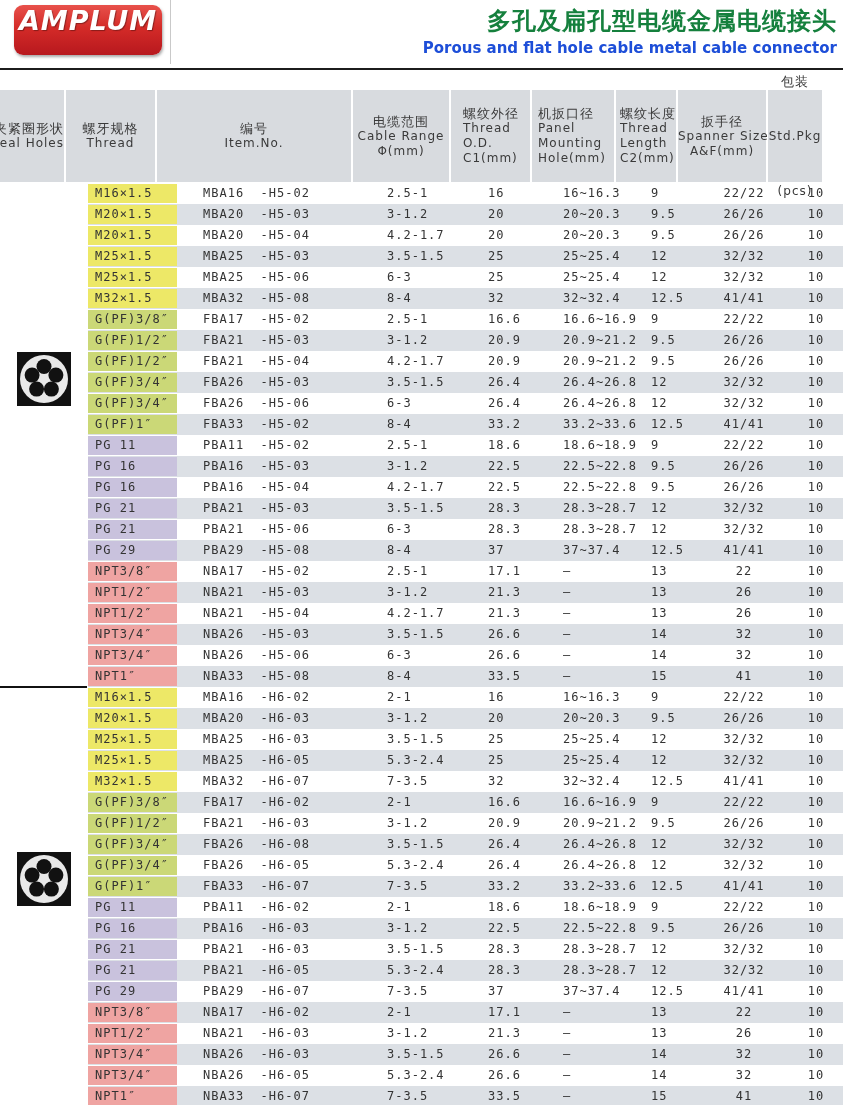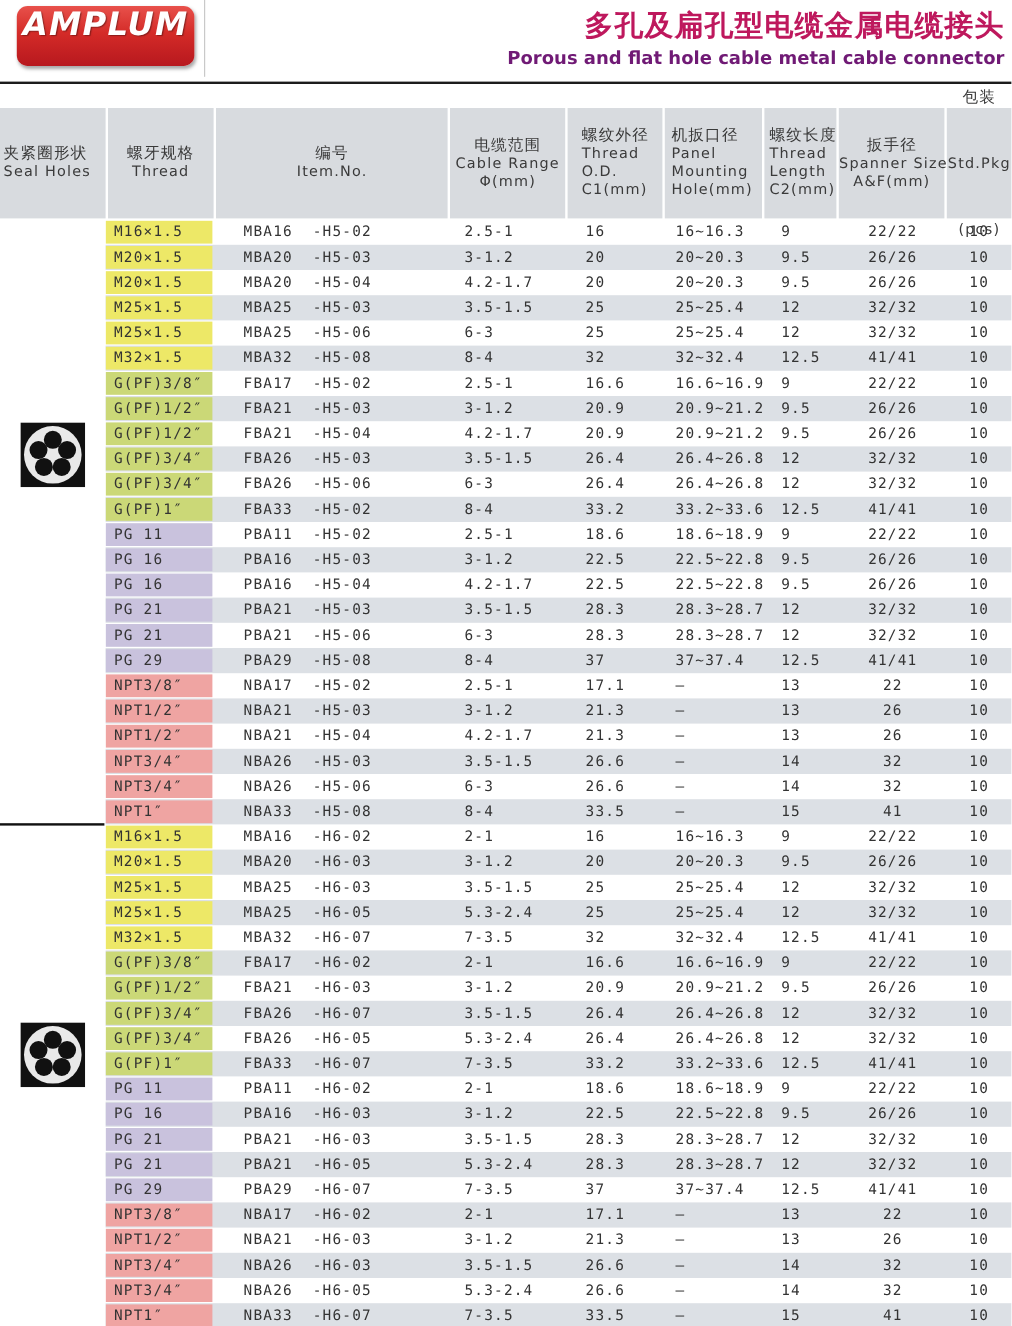--- a/index.html
+++ b/index.html
@@ -7,33 +7,33 @@
   .page{position:relative;width:843px;height:1105px;background:#fff;}
 
   
   .logo{position:absolute;left:14px;top:5px;width:148px;height:50px;border-radius:9px;
         background:linear-gradient(180deg,#e8514b 0%,#d42b28 45%,#b7181e 100%);
         display:flex;justify-content:center;
         box-shadow:1px 2px 3px rgba(0,0,0,.35);}
   .logo span{font-style:italic;font-weight:bold;color:#fff;font-size:27px;letter-spacing:1px;
         text-shadow:1px 1px 1px rgba(0,0,0,.35);}
   .logo-divider{position:absolute;left:170px;top:0;width:1px;height:64px;background:#c9c9c9;}
-  .title-zh{position:absolute;right:6px;top:5px;font-size:24px;font-weight:bold;color:#be185d;
+  .title-zh{position:absolute;right:6px;top:5px;font-size:24px;font-weight:bold;color:#15803d;
         letter-spacing:1px;white-space:nowrap;}
-  .title-en{position:absolute;right:6px;top:39px;font-size:15px;font-weight:600;color:#701a75;
+  .title-en{position:absolute;right:6px;top:39px;font-size:15px;font-weight:600;color:#1d4ed8;
         white-space:nowrap;}
   .rule{position:absolute;left:0;top:68px;width:843px;height:2px;background:#1c1c1c;}
 
   
   .thead{position:absolute;left:0;top:90px;width:843px;height:92px;display:flex;column-gap:2px;}
   .hcell{background:var(--header-bg,#d8dbdf);box-sizing:border-box;display:flex;
          flex-direction:column;justify-content:center;font-size:12px;color:#3a3a3a;}
   .hline{line-height:15px;letter-spacing:1px;white-space:nowrap;}
   .hline.zh{font-size:13px;}
-  .hcell-seal{width:88px;text-align:left;padding-left:3px;}
+  .hcell-seal{width:64px;text-align:left;padding-left:3px;align-items:flex-end;}
   .hcell-thread{width:89px;text-align:center;}
   .hcell-item{width:194px;text-align:center;}
   .hcell-range{width:96px;text-align:center;}
   .hcell-c1{width:79px;text-align:left;padding-left:12px;}
   .hcell-hole{width:82px;text-align:left;padding-left:6px;}
   .hcell-c2{width:60px;text-align:left;padding-left:4px;}
   .hcell-spanner{width:88px;text-align:center;}
   .hcell-pkg{width:54px;text-align:center;gap:40px;}
 
   
@@ -489,21 +489,21 @@
         <div class="cell c-c1">20.9</div>
         <div class="cell c-hole">20.9~21.2</div>
         <div class="cell c-c2">9.5</div>
         <div class="cell c-spanner">26/26</div>
         <div class="cell c-pkg">10</div>
       </div>
       <div class="row alt">
         <div class="cell c-thread">
           <span class="thread-chip" style="background: rgb(203, 216, 119);">G(PF)3/4″</span>
         </div>
-        <div class="cell c-item">FBA26  -H6-07</div>
+        <div class="cell c-item">FBA26  -H6-08</div>
         <div class="cell c-range">3.5-1.5</div>
         <div class="cell c-c1">26.4</div>
         <div class="cell c-hole">26.4~26.8</div>
         <div class="cell c-c2">12</div>
         <div class="cell c-spanner">32/32</div>
         <div class="cell c-pkg">10</div>
       </div>
       <div class="row">
         <div class="cell c-thread">
           <span class="thread-chip" style="background: rgb(203, 216, 119);">G(PF)3/4″</span>

